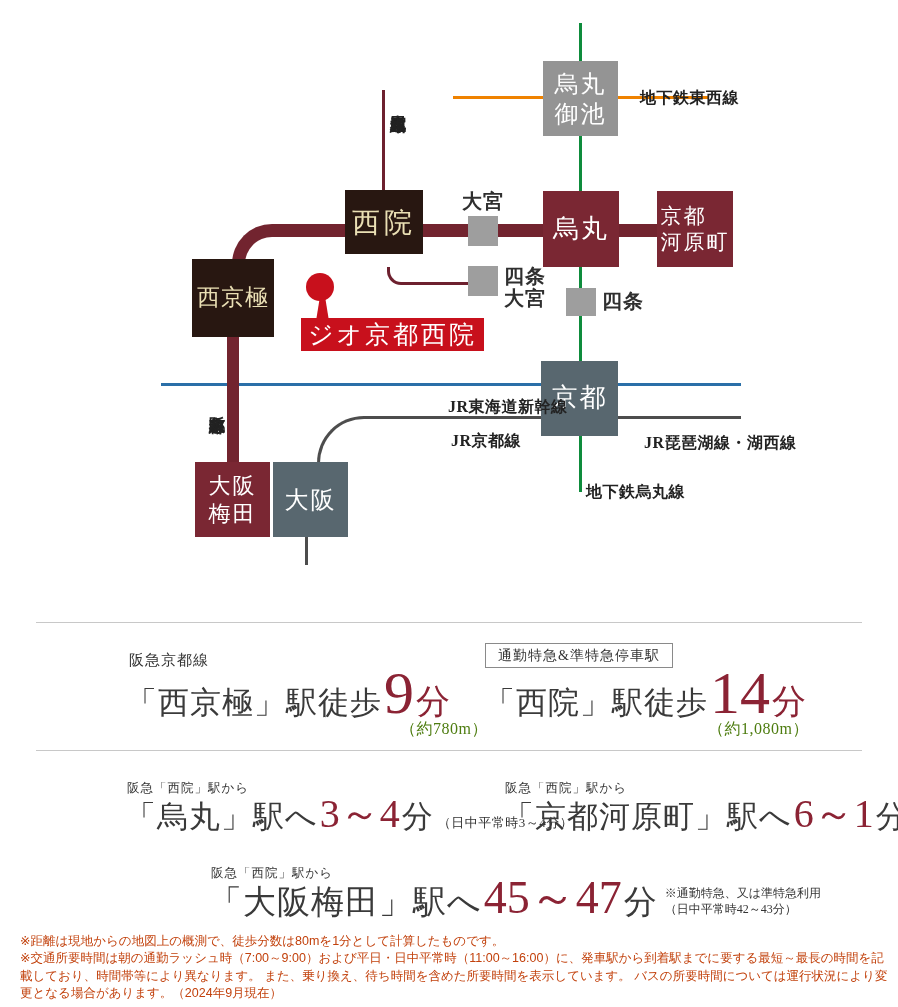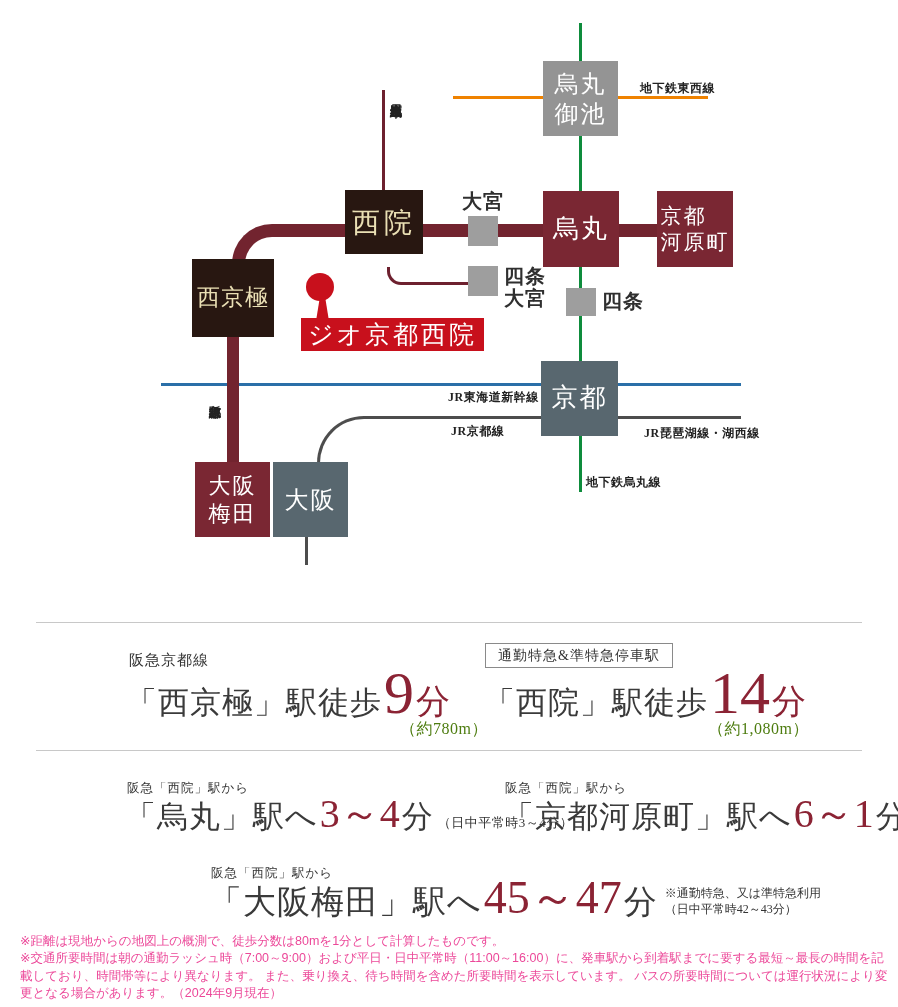--- a/index.html
+++ b/index.html
@@ -43,21 +43,21 @@
   .sq-omiya{left:468px;top:216px;width:30px;height:30px;}
   .sq-shijo-omiya{left:468px;top:266px;width:30px;height:30px;}
   .sq-shijo{left:566px;top:288px;width:30px;height:28px;}
   
   .slab{position:absolute;z-index:4;font-size:20px;color:#2f2f2f;font-weight:600;
         white-space:pre-line;line-height:1.1;letter-spacing:1px;}
   .slab-omiya{left:462px;top:190px;}
   .slab-shijo-omiya{left:504px;top:265px;}
   .slab-shijo{left:602px;top:290px;}
   
-  .llab{position:absolute;z-index:4;font-size:12px;font-weight:700;color:#222;letter-spacing:.5px;}
+  .llab{position:absolute;z-index:4;font-size:16px;font-weight:700;color:#222;letter-spacing:.5px;margin-top:8px;}
   .vert{writing-mode:vertical-rl;}
   .llab-tozai{left:640px;top:80px;}
   .llab-randen{left:387px;top:94px;}
   .llab-hankyu{left:206px;top:395px;}
   .llab-shinkansen{left:448px;top:389px;}
   .llab-jrkyoto{left:451px;top:423px;}
   .llab-biwako{left:644px;top:425px;}
   .llab-karasuma-sub{left:586px;top:474px;}
   
   .dot{position:absolute;z-index:5;left:306px;top:273px;width:28px;height:28px;border-radius:50%;background:#c8101c;}
@@ -81,21 +81,21 @@
   .ride .lab{font-size:31px;} .ride .min{font-size:40px;} .ride .unit{font-size:31px;color:#3a3a3a;}
   .ride .note{font-size:13px;color:#333;margin-left:5px;letter-spacing:.5px;}
   .ride1{left:125px;top:796px;} .ride2{left:503px;top:796px;}
   .ride3{left:209px;top:877px;}
   .ride3 .lab{font-size:33px;} .ride3 .min{font-size:46px;} .ride3 .unit{font-size:33px;color:#3a3a3a;}
   .r3notes{margin-left:8px;align-self:flex-start;margin-top:9px;font-size:12px;line-height:1.3;color:#333;}
   .from1{left:127px;top:780px;} .from2{left:505px;top:780px;} .from3{left:211px;top:865px;}
   .dist{position:absolute;font-size:16px;color:#4d7c0f;letter-spacing:.5px;text-align:right;}
   .dist-l{left:400px;top:719px;} .dist-r{left:708px;top:719px;}
   
-  .fnote{position:absolute;left:20px;top:933px;width:872px;color:#ec4899;
+  .fnote{position:absolute;left:20px;top:933px;width:872px;color:#c2410c;
          font-family:"Liberation Sans","DejaVu Sans",sans-serif;font-size:12.5px;line-height:1.38;}
   .fnote p{margin:0;}
 </style>
 </head>
 <body>
 
 <div class="canvas">
 
   <div class="ln green g1"></div>
   <div class="ln green g2"></div>

